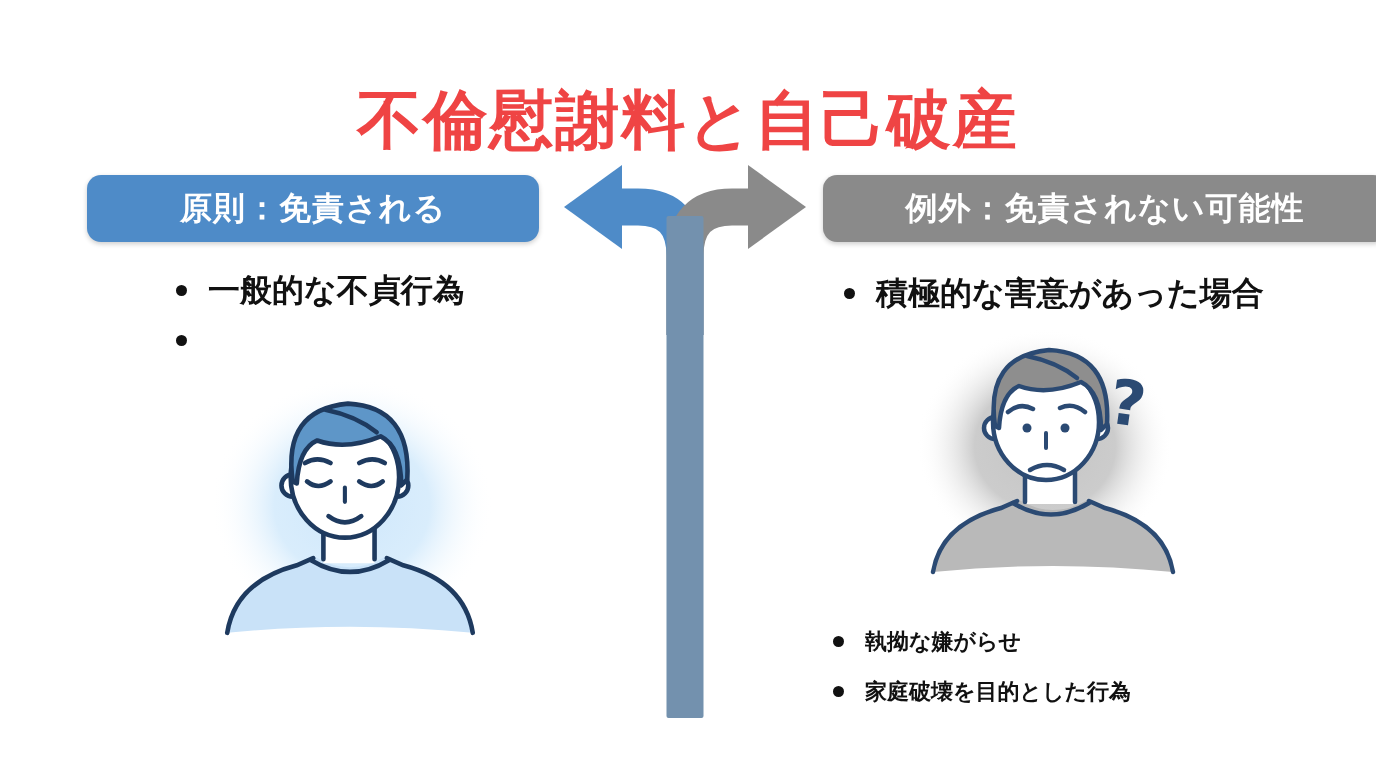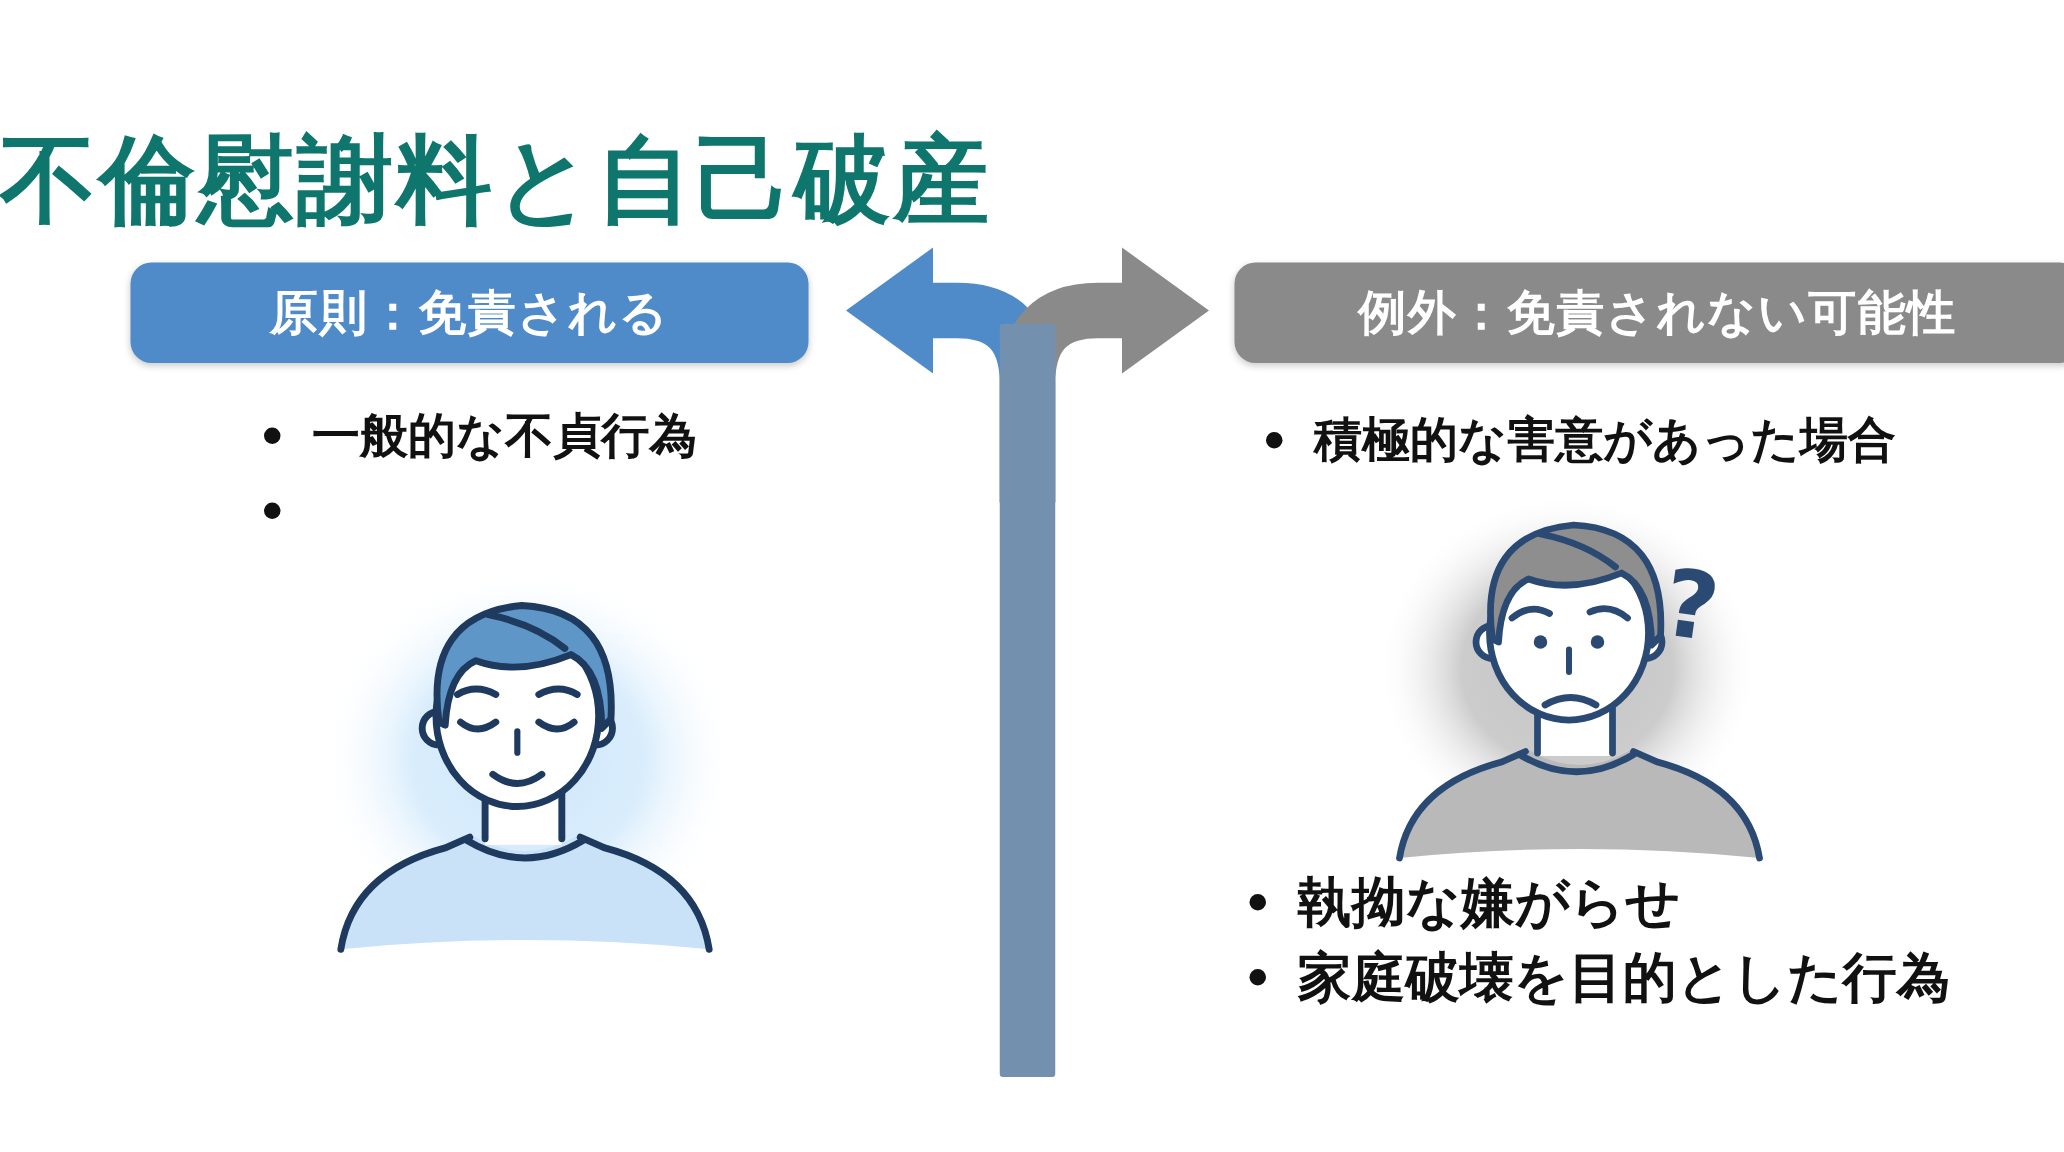--- a/index.html
+++ b/index.html
@@ -1,39 +1,39 @@
 <!DOCTYPE html>
 <html><head>
 <meta charset="utf-8">
 <style>
   html,body{margin:0;padding:0;background:#e9e9e9;}
   .stage{
     position:relative;width:1376px;height:768px;background:#ffffff;overflow:hidden;
     font-family:"Liberation Sans","DejaVu Sans",sans-serif;color:#111;
   }
   .title{
-    position:absolute;top:42px;left:0;right:0;text-align:left;
-    font-size:64px;font-weight:800;color:#0f766e;letter-spacing:2px;line-height:1.1;
+    position:absolute;top:42px;left:0;right:0;text-align:center;
+    font-size:64px;font-weight:800;color:#ef4444;letter-spacing:2px;line-height:1.1;
   }
   .hdr{
     position:absolute;top:175px;height:67px;border-radius:14px;
     display:flex;align-items:center;justify-content:center;
     color:#ffffff;font-size:32px;font-weight:800;letter-spacing:1px;
     box-shadow:0 2px 5px rgba(0,0,0,.20);
   }
   .hdr-left{left:87px;width:452px;background:#4E8BC8;}
   .hdr-right{left:823px;width:564px;background:#8A8A8A;}
   ul.bullets{list-style:none;margin:0;padding:0;position:absolute;font-size:32px;font-weight:700;}
   .bullets li{display:flex;align-items:flex-start;margin-bottom:13px;line-height:37px;}
   .dot{width:11px;height:11px;border-radius:50%;background:#111;margin:13px 21px 0 0;flex:none;}
   .bullets-left{left:176px;top:272px;}
   .bullets-right{left:844px;top:275px;}
   .example{position:absolute;left:833px;top:583px;}
   .example-title{font-size:31px;font-weight:800;line-height:37px;margin:0 0 13px 0;}
-  .example ul.bullets{position:static;font-size:36px;}
+  .example ul.bullets{position:static;font-size:22px;margin-top:40px;}
   .fork-svg{position:absolute;left:560px;top:160px;}
   .person-left{position:absolute;left:205px;top:375px;}
   .person-right{position:absolute;left:915px;top:328px;}
 </style>
 </head>
 <body>
 
 <div class="stage">
 
   <h1 class="title">不倫慰謝料と自己破産</h1>

